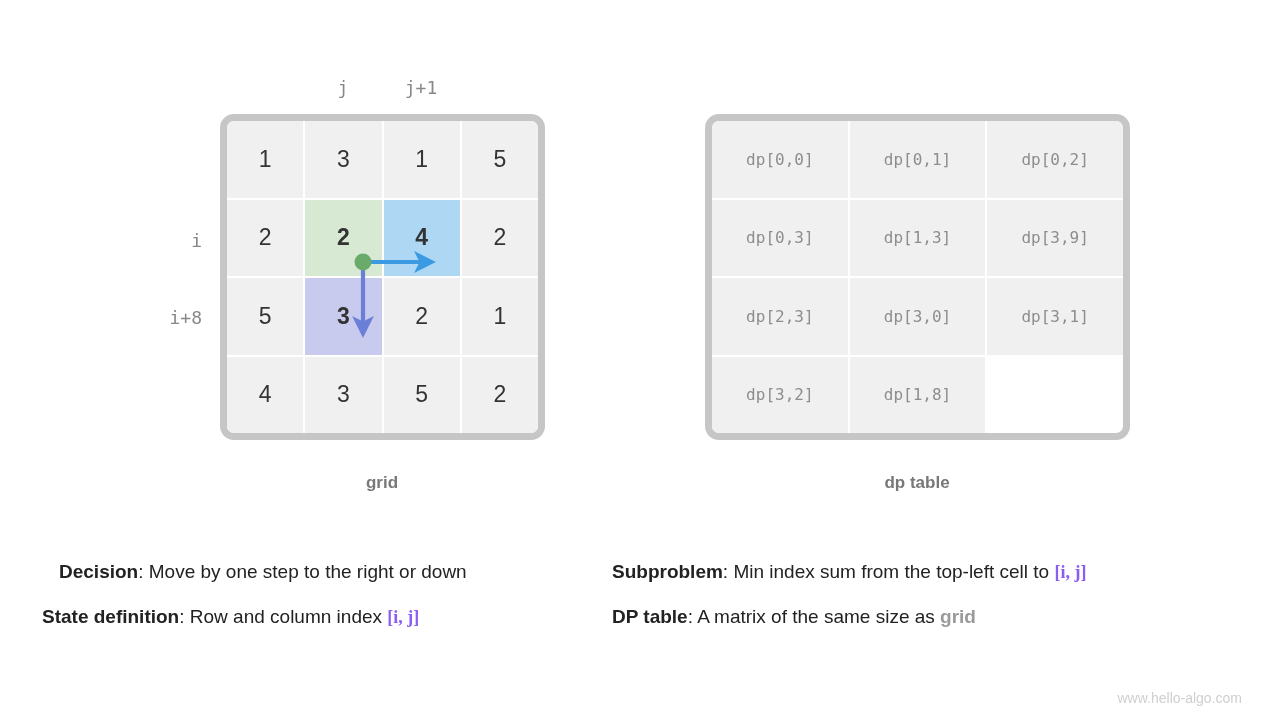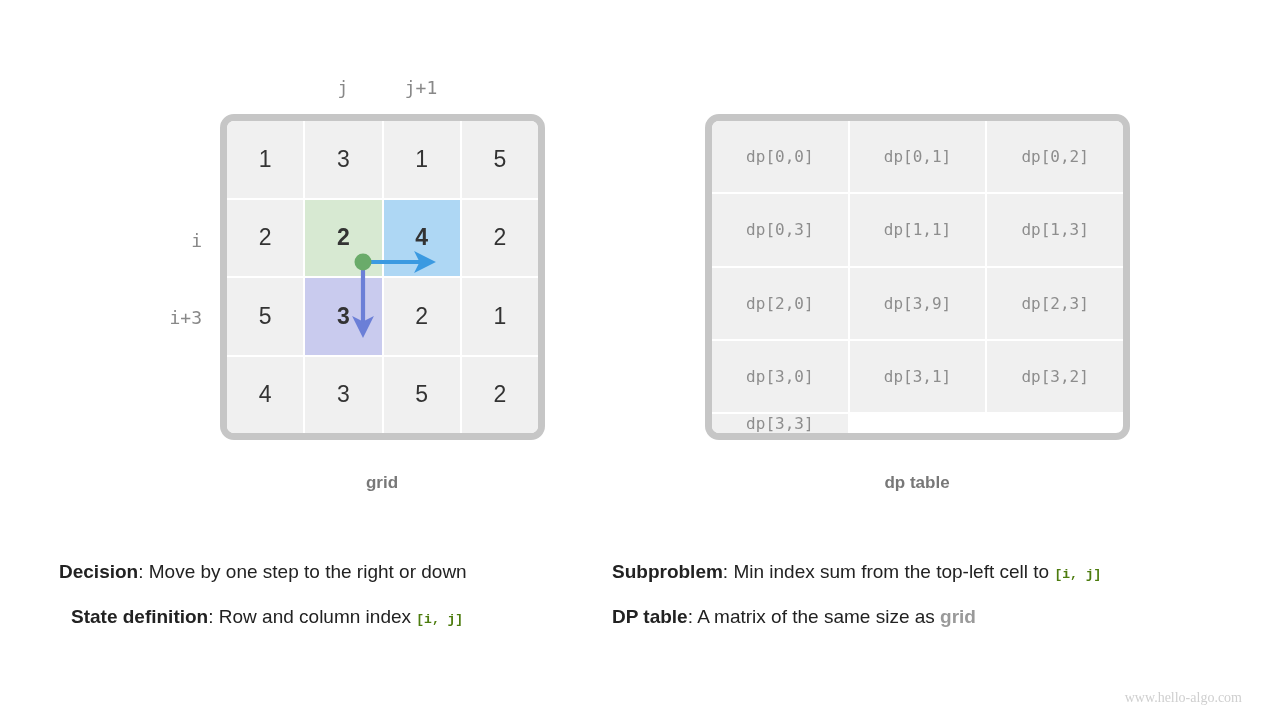--- a/index.html
+++ b/index.html
@@ -107,54 +107,54 @@
 
   
   .note {
     position: absolute;
     font-size: 19px;
     color: #222222;
     white-space: nowrap;
   }
   .note b { font-weight: bold; }
   .note .code-green {
-    font-family: Liberation Mono, monospace;
-    color: #4d7c0f;
+    font-family: Liberation Serif, serif;
+    color: #8b5cf6;
     font-weight: bold;
-    font-size: 13px;
+    font-size: 18px;
   }
   .note .code-gray {
     font-family: "Liberation Sans", sans-serif;
     color: #9a9a9a;
     font-weight: bold;
   }
   #note-decision  { left: 59px;  top: 561px; }
-  #note-state     { left: 71px;  top: 606px; }
+  #note-state     { left: 42px;  top: 606px; }
   #note-subprob   { left: 612px; top: 561px; }
   #note-dptable   { left: 612px; top: 606px; text-align: center; }
 
   
   #watermark {
     position: absolute;
     right: 38px;
     bottom: 14px;
-    font-family: Liberation Serif, serif;
+    font-family: Liberation Sans, sans-serif;
     font-size: 14px;
     color: #cfcfcf;
     white-space: nowrap;
   }
 </style>
 </head>
 <body>
 
 <div class="axis-label axis-col" style="left:343px; top:77px;">j</div>
 <div class="axis-label axis-col" style="left:421px; top:77px;">j+1</div>
 
 <div class="axis-label axis-row" style="left:110px; top:240px; width:92px;">i</div>
-<div class="axis-label axis-row" style="left:110px; top:317px; width:92px;">i+3</div>
+<div class="axis-label axis-row" style="left:110px; top:317px; width:92px;">i+8</div>
 
 <div class="matrix" id="grid-matrix">
   <div class="cell">1</div>
   <div class="cell">3</div>
   <div class="cell">1</div>
   <div class="cell">5</div>
 
   <div class="cell">2</div>
   <div class="cell hl-green val-green">2</div>
   <div class="cell hl-blue val-blue">4</div>
@@ -187,31 +187,29 @@
 
   <circle cx="363" cy="262" r="8.5" fill="#6aab6a"></circle>
 </svg>
 
 <div class="matrix" id="dp-matrix">
   <div class="cell">dp[0,0]</div>
   <div class="cell">dp[0,1]</div>
   <div class="cell">dp[0,2]</div>
   <div class="cell">dp[0,3]</div>
 
-  <div class="cell">dp[1,1]</div>
   <div class="cell">dp[1,3]</div>
 
-  <div class="cell">dp[2,0]</div>
   <div class="cell">dp[3,9]</div>
   <div class="cell">dp[2,3]</div>
 
   <div class="cell">dp[3,0]</div>
   <div class="cell">dp[3,1]</div>
   <div class="cell">dp[3,2]</div>
-  <div class="cell">dp[3,3]</div>
+  <div class="cell">dp[1,8]</div>
 </div>
 
 <div class="caption" id="caption-grid">grid</div>
 <div class="caption" id="caption-dp">dp table</div>
 
 <div class="note" id="note-decision">
   <b>Decision</b><span>: </span><span>Move by one step to the right or down</span>
 </div>
 
 <div class="note" id="note-state">

